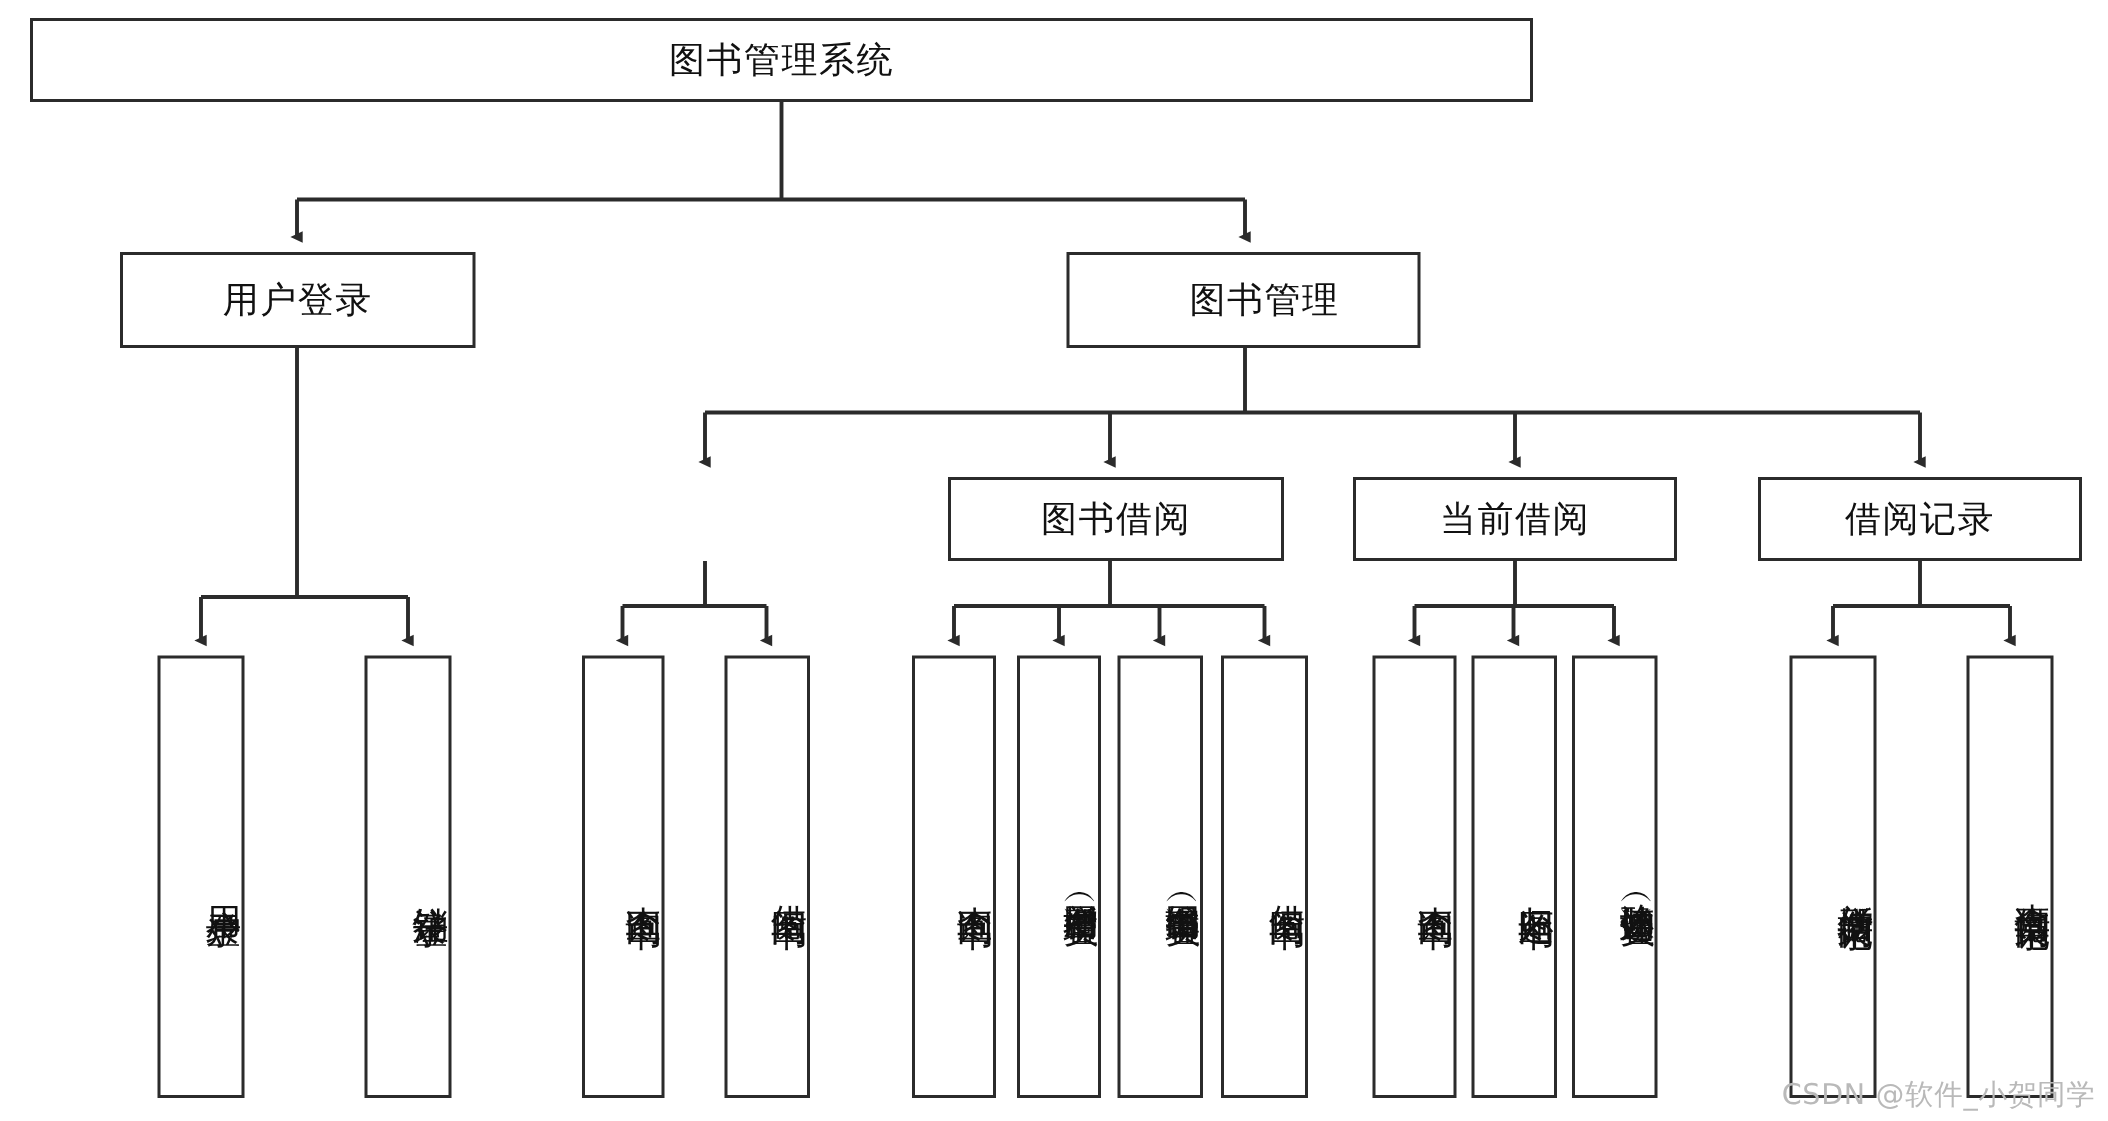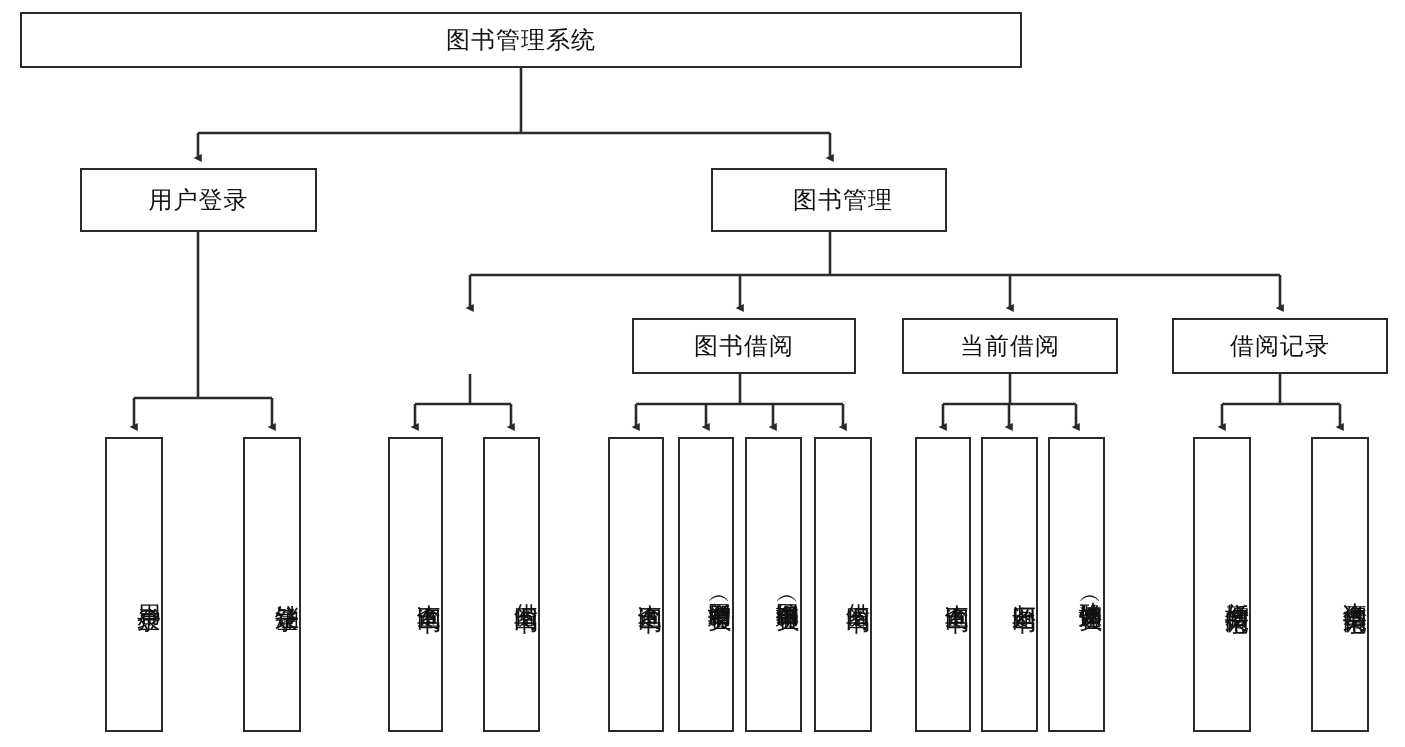--- a/index.html
+++ b/index.html
@@ -175,14 +175,15 @@
   <div class="node node-v tall" style="left:1048px; top:437px; width:57px; height:295px;">
     <span>确认归还（管理员）</span>
   </div>
   <div class="node node-v" style="left:1193px; top:437px; width:58px; height:295px;">
     <span>新增借阅记录</span>
   </div>
   <div class="node node-v" style="left:1311px; top:437px; width:58px; height:295px;">
     <span>查询借阅记录</span>
   </div>
 
+  <div class="watermark">CSDN @软件_小贺同学</div>
 
 </div>
 
 </body></html>

